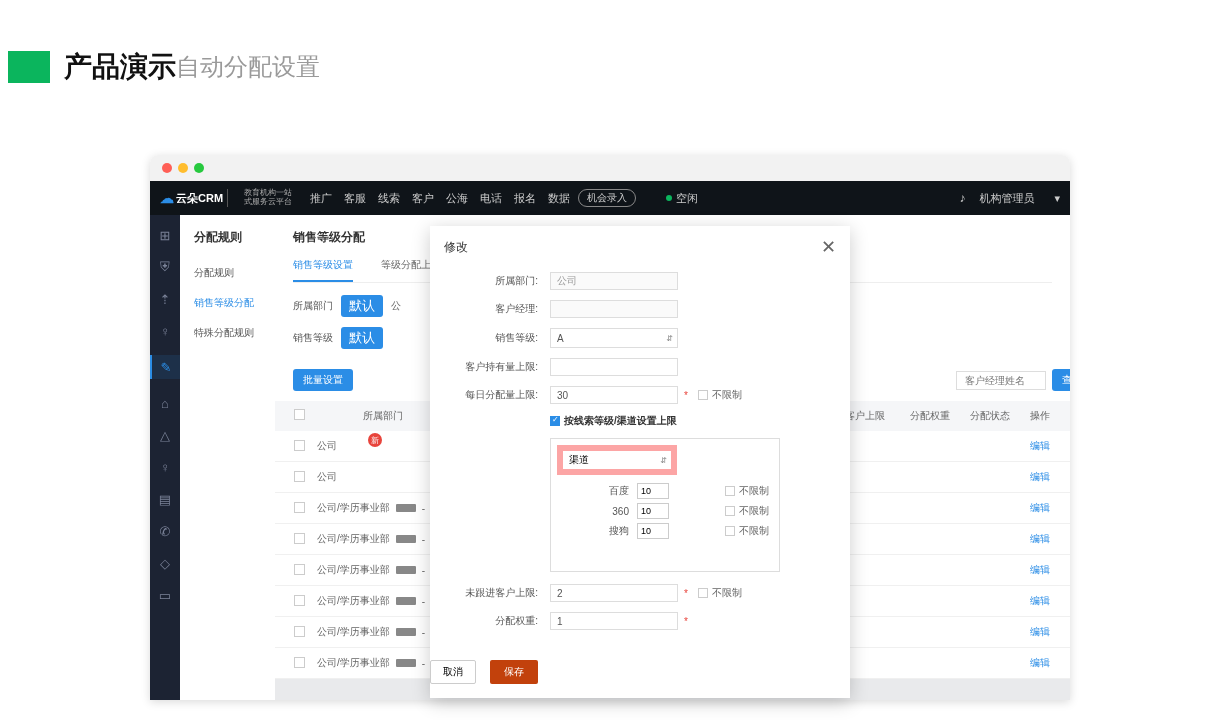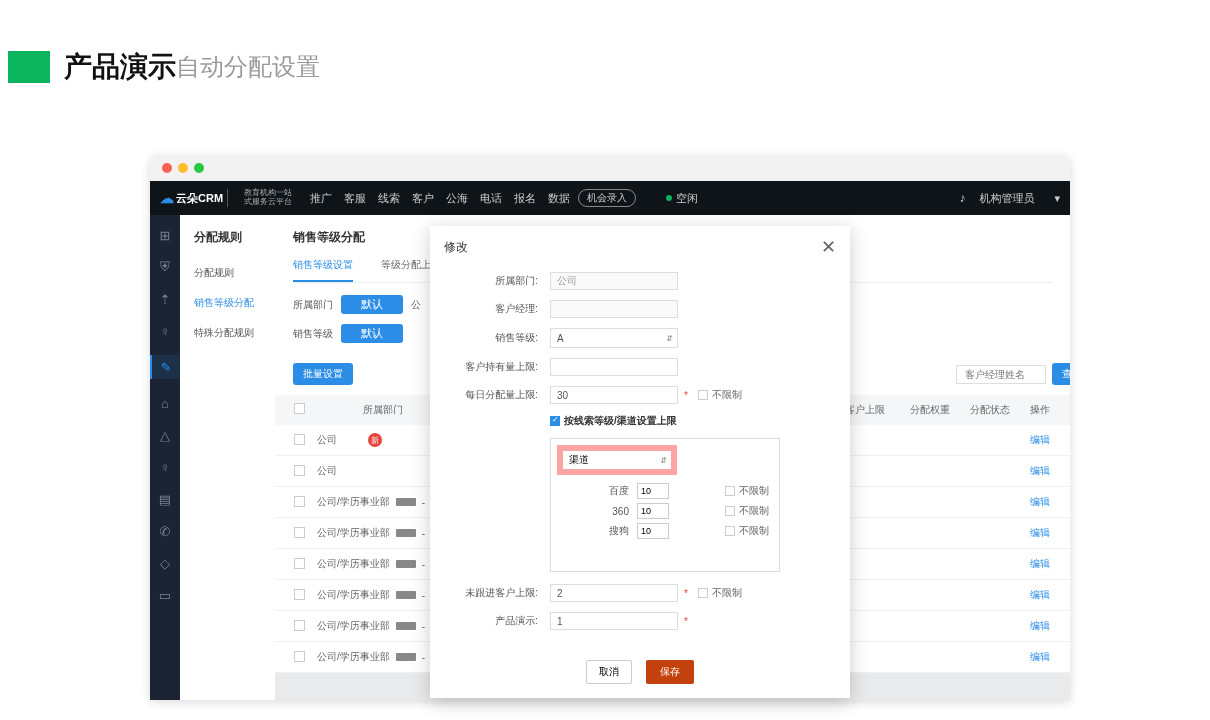--- a/index.html
+++ b/index.html
@@ -48,21 +48,21 @@
     .content-area { flex: 1; position: relative; }
     .content-header { background: #fff; padding: 14px 18px 0; }
     .content-title { font-size: 12px; font-weight: 600; color: #333; margin-bottom: 12px; }
     .sub-tabs { display: flex; gap: 28px; font-size: 10px; border-bottom: 1px solid #eee; }
     .sub-tab { padding-bottom: 8px; color: #666; cursor: pointer; }
     .sub-tab.active { color: #2b8de6; border-bottom: 2px solid #2b8de6; }
     
     .filter-row { background: #fff; padding: 12px 18px; font-size: 10px; display: flex; flex-direction: column; gap: 10px; }
     .filter-line { display: flex; align-items: center; gap: 8px; }
     .filter-label { color: #555; }
-    .filter-chip { background: #2b8de6; color: #fff; border-radius: 3px; padding: 2px 20px; font-size: 11px; }
+    .filter-chip { background: #2b8de6; color: #fff; border-radius: 3px; padding: 2px 8px; font-size: 13px; }
     .filter-text { color: #666; }
     
     .action-bar { background: #fff; padding: 8px 18px 10px; display: flex; justify-content: space-between; align-items: center; }
     .batch-btn { background: #2b8de6; color: #fff; border: none; border-radius: 3px; padding: 4px 10px; font-size: 10px; cursor: pointer; }
     .search-wrap { display: flex; gap: 6px; align-items: center; margin-right: -40px; }
     .search-input { border: 1px solid #ddd; padding: 3px 8px; font-size: 10px; width: 90px; color: #aaa; background: #fff; }
     .search-btn { background: #2b8de6; color: #fff; border: none; border-radius: 3px; padding: 4px 10px; font-size: 10px; cursor: pointer; }
     
     
     .table-wrap { background: #fff; margin: 0; }
@@ -102,21 +102,21 @@
     .check-small { width: 10px; height: 10px; border: 1px solid #ccc; display: inline-block; }
     .check-small.checked { background: #2b8de6; border-color: #2b8de6; position: relative; }
     .check-small.checked::after { content: '✓'; color: #fff; font-size: 8px; position: absolute; left: 1px; top: -2px; }
     
     .channel-box { border: 1px solid #ddd; margin-left: 96px; width: 230px; padding-bottom: 30px; }
     .channel-select { border: 6px solid #fca5a5; margin: 6px; padding: 2px 18px 2px 6px; width: 120px; font-size: 10px; position: relative; display: flex; align-items: center; background: #fff; }
     .channel-row { display: flex; align-items: center; padding: 2px 8px 2px 40px; gap: 8px; font-size: 10px; }
     .channel-name { width: 38px; text-align: right; color: #555; }
     .channel-input { border: 1px solid #ccc; width: 32px; height: 16px; font-size: 9px; text-align: left; padding-left: 3px; background: #fff; }
     
-    .modal-footer { display: flex; justify-content: center; gap: 14px; padding: 6px 0 14px; }
+    .modal-footer { display: flex; gap: 14px; padding: 6px 0 14px; }
     .btn-cancel { border: 1px solid #ccc; background: #fff; padding: 4px 12px; font-size: 10px; cursor: pointer; border-radius: 2px; }
     .btn-save { border: none; background: #c2410c; color: #fff; padding: 4px 14px; font-size: 10px; cursor: pointer; border-radius: 2px; }
   </style>
 </head>
 <body>
 
 <div class="page-header">
   <div class="green-block"></div>
   <span class="page-title">产品演示</span>
   <span class="page-subtitle">自动分配设置</span>
@@ -390,21 +390,21 @@
       <span class="form-label">未跟进客户上限:</span>
       <input class="form-input white" value="2" style="">
       <span class="required">*</span>
       <span class="inline-check">
         <span class="check-small"></span>
         <span>不限制</span>
       </span>
     </div>
 
     <div class="form-row">
-      <span class="form-label">产品演示:</span>
+      <span class="form-label">分配权重:</span>
       <input class="form-input white" value="1" style="">
       <span class="required">*</span>
     </div>
 
   </div>
   <div class="modal-footer">
     <button class="btn-cancel">取消</button>
     <button class="btn-save">保存</button>
   </div>
 </div>

